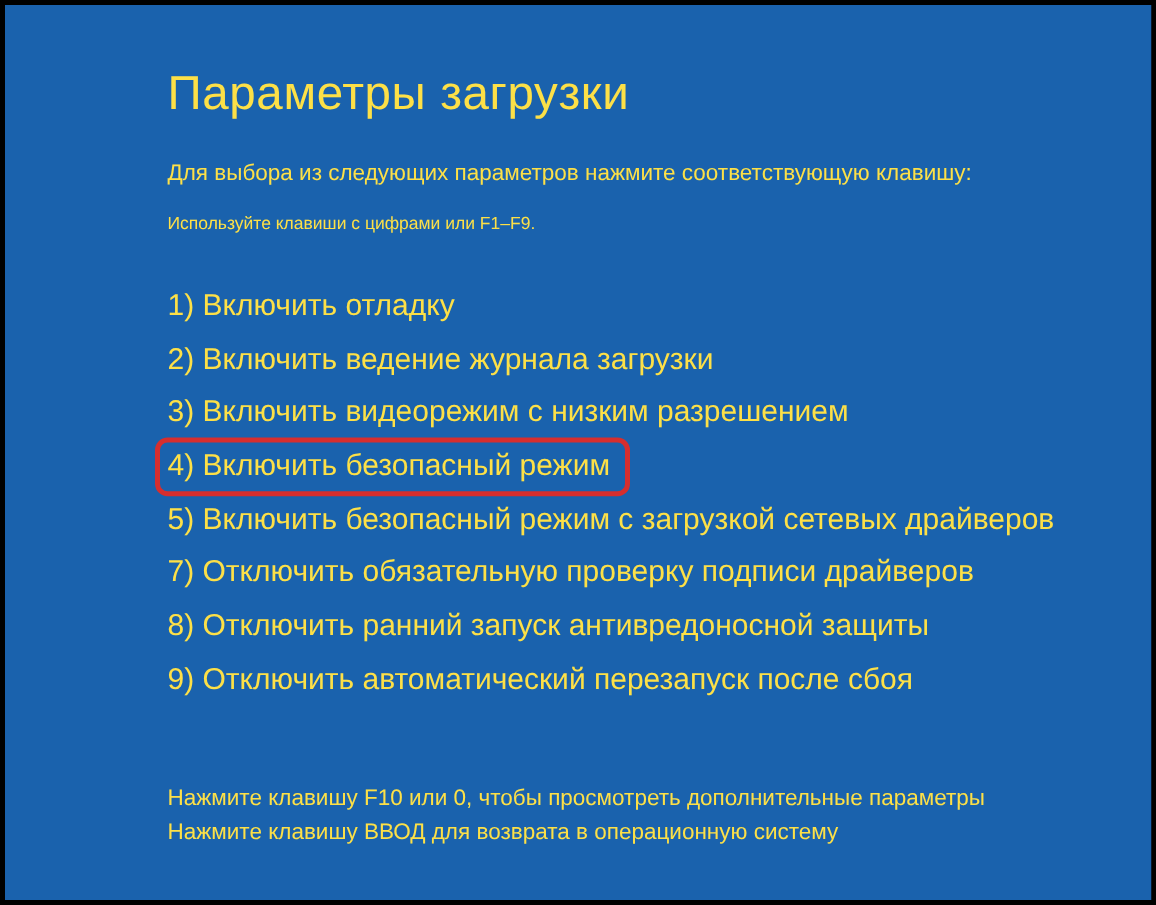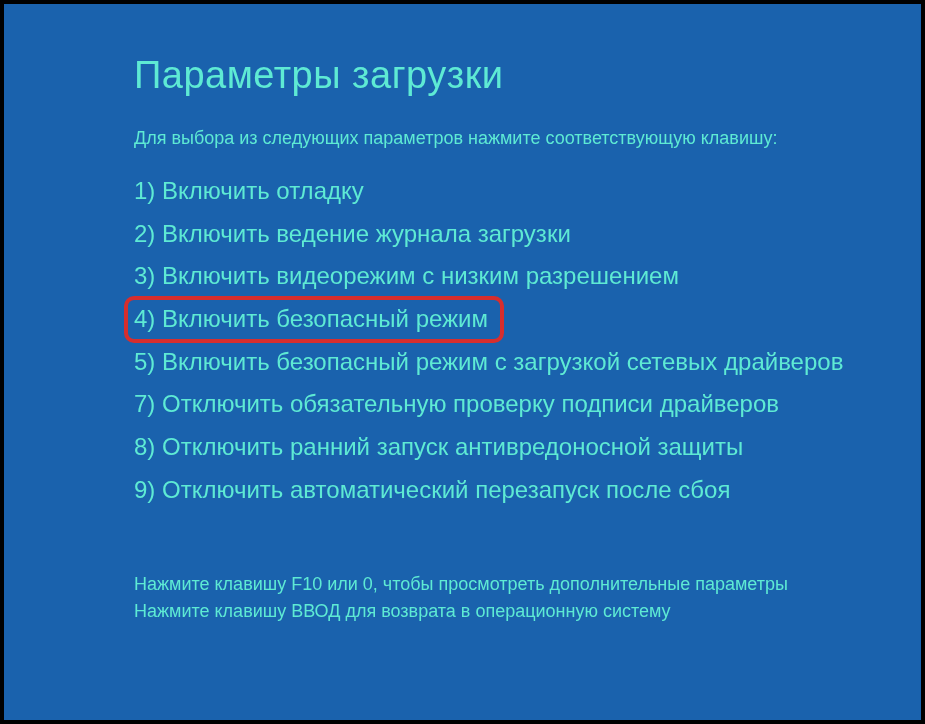--- a/index.html
+++ b/index.html
@@ -12,21 +12,21 @@
       height: 724px;
       background: #000;
       padding: 4px;
       font-family: "Segoe UI", Tahoma, sans-serif;
     }
     .screen {
       width: 100%;
       height: 100%;
       background: #1a62ad;
       padding: 50px 130px 40px 130px;
-      color: #5eead4;
+      color: #fde047;
       position: relative;
     }
     .title {
       font-size: 38px;
       font-weight: 300;
       margin-bottom: 28px;
       letter-spacing: 0.5px;
     }
     .instruction {
       font-size: 18px;
@@ -67,20 +67,21 @@
     .footer-line {
       margin-bottom: 0px;
     }
   </style>
 </head>
 <body>
 
 <div class="screen">
   <h1 class="title">Параметры загрузки</h1>
   <p class="instruction">Для выбора из следующих параметров нажмите соответствующую клавишу:</p>
+  <p class="hint">Используйте клавиши с цифрами или F1–F9.</p>
 
   <div class="options">
     <div class="option">1) Включить отладку</div>
     <div class="option">2) Включить ведение журнала загрузки</div>
     <div class="option">3) Включить видеорежим с низким разрешением</div>
     <div><div class="option highlighted">4) Включить безопасный режим</div></div>
     <div class="option">5) Включить безопасный режим с загрузкой сетевых драйверов</div>
     <div class="option">7) Отключить обязательную проверку подписи драйверов</div>
     <div class="option">8) Отключить ранний запуск антивредоносной защиты</div>
     <div class="option">9) Отключить автоматический перезапуск после сбоя</div>

